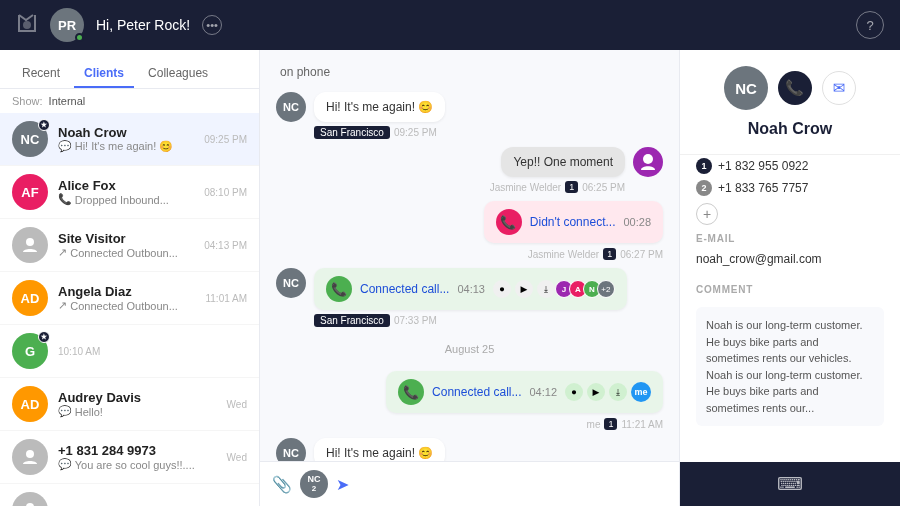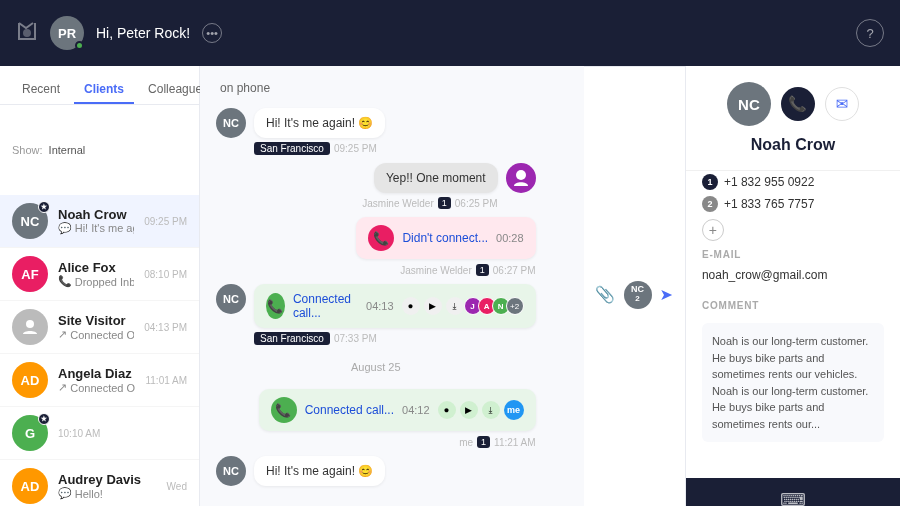--- a/index.html
+++ b/index.html
@@ -1,21 +1,21 @@
 <!DOCTYPE html>
 <html><head>
   <meta charset="utf-8">
   <style>
     * { box-sizing: border-box; margin: 0; padding: 0; }
     body { font-family: -apple-system, BlinkMacSystemFont, 'Segoe UI', sans-serif; background: #f0f2f5; width: 900px; height: 506px; overflow: hidden; }
 
     
     .topnav {
       background: #1a1f36;
-      height: 66px;
+      height: 50px;
       display: flex;
       align-items: center;
       padding: 0 16px;
       gap: 12px;
     }
     .topnav-logo { color: #fff; font-size: 18px; opacity: 0.7; }
     .topnav-avatar {
       width: 34px; height: 34px; border-radius: 50%;
       background: #6c757d;
       display: flex; align-items: center; justify-content: center;
@@ -41,27 +41,26 @@
     }
 
     
     .main-layout {
       display: flex;
       height: calc(506px - 50px);
     }
 
     
     .left-sidebar {
-      width: 200px;
+      width: 260px;
       background: #fff;
       border-right: 1px solid #e8eaf0;
       display: flex;
       flex-direction: column;
       flex-shrink: 0;
-      gap: 33px;
     }
     .tabs {
       display: flex;
       padding: 10px 12px 0;
       gap: 4px;
       border-bottom: 1px solid #e8eaf0;
     }
     .tab {
       padding: 6px 10px;
       font-size: 12px;
@@ -110,23 +109,23 @@
     }
     .contact-info { flex: 1; min-width: 0; }
     .contact-name { font-size: 13px; font-weight: 600; color: #222; white-space: nowrap; overflow: hidden; text-overflow: ellipsis; }
     .contact-preview { font-size: 11px; color: #888; display: flex; align-items: center; gap: 3px; white-space: nowrap; overflow: hidden; text-overflow: ellipsis; }
     .contact-time { font-size: 10px; color: #bbb; white-space: nowrap; }
 
     
     .chat-area {
       flex: 1;
       display: flex;
+      flex-direction: column;
       background: #f8f9fc;
       border-right: 1px solid #e8eaf0;
-      gap: 32px;
     }
     .chat-messages {
       flex: 1;
       overflow-y: auto;
       padding: 12px 16px;
       display: flex;
       flex-direction: column;
       gap: 8px;
     }
     .date-divider {

